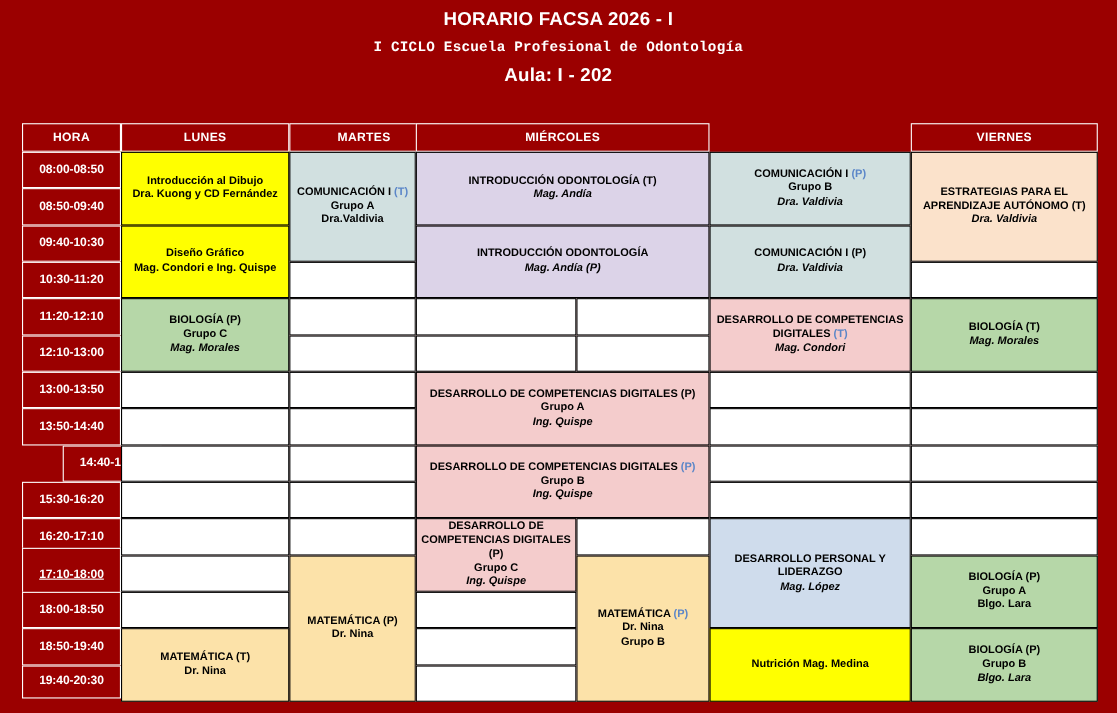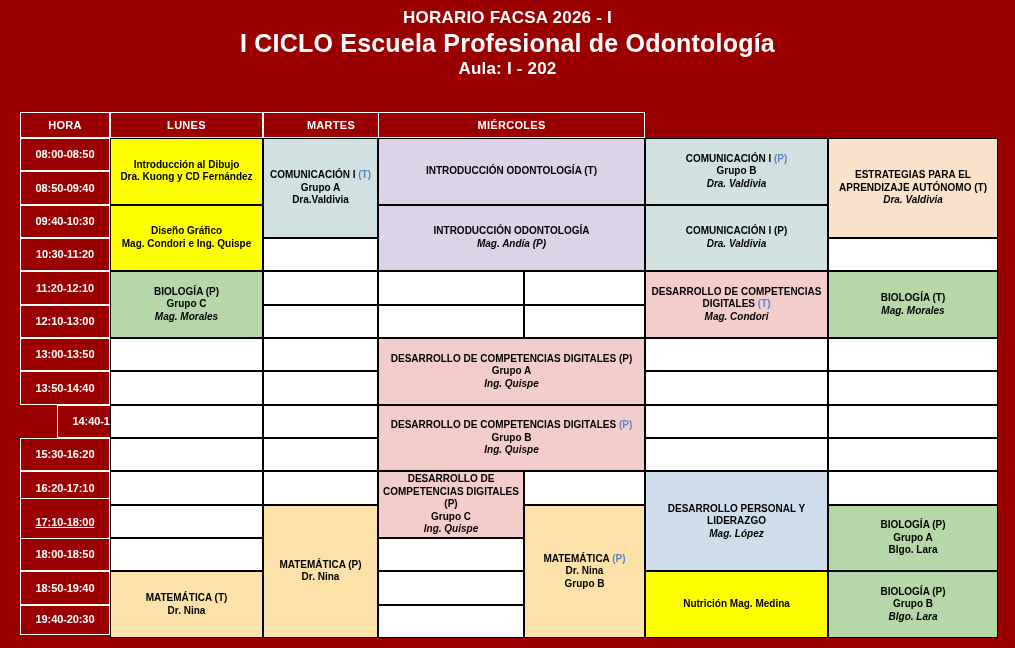--- a/index.html
+++ b/index.html
@@ -8,21 +8,21 @@
     background:#9B0000;
     font-family:"Liberation Sans",sans-serif;
     overflow:hidden;
   }
   #title{
     position:absolute;left:0;top:6px;width:1015px;
     text-align:center;color:#FFFFFF;
   }
   #title div{font-weight:bold;letter-spacing:.2px;}
   .t1{font-size:17px;line-height:24px;}
-  .t2{font-size:25px;line-height:26px;}
+  .t2{font-size:13px;line-height:26px;font-family:Liberation Mono, monospace;}
   .t3{font-size:17px;line-height:26px;}
 
   #grid{
     position:absolute;left:20px;top:112px;
     width:978px;height:526px;
   }
   .cell{
     position:absolute;
     box-sizing:border-box;
     border:1px solid #FFFFFF;
@@ -74,20 +74,23 @@
     </div>
     <div class="cell hd" style="left: 90px; width: 153px; top: 0px; height: 26px;">
       <span class="ln">LUNES</span>
     </div>
     <div class="cell hd" style="left: 243px; width: 136px; top: 0px; height: 26px;">
       <span class="ln">MARTES</span>
     </div>
     <div class="cell hd" style="left: 358px; width: 267px; top: 0px; height: 26px;">
       <span class="ln">MIÉRCOLES</span>
     </div>
+    <div class="cell hd" style="left: 808px; width: 170px; top: 0px; height: 26px;">
+      <span class="ln">VIERNES</span>
+    </div>
     <div class="cell hr" style="left: 0px; width: 90px; top: 26px; height: 33.3333px;">
       <span class="ln">08:00-08:50</span>
     </div>
     <div class="cell hr" style="left: 0px; width: 90px; top: 59.3333px; height: 33.3333px;">
       <span class="ln">08:50-09:40</span>
     </div>
     <div class="cell hr" style="left: 0px; width: 90px; top: 92.6667px; height: 33.3333px;">
       <span class="ln">09:40-10:30</span>
     </div>
     <div class="cell hr" style="left: 0px; width: 90px; top: 126px; height: 33.3333px;">
@@ -160,20 +163,21 @@
     </div>
     <div class="cell sub c-orange" style="left: 243px; width: 115px; top: 392.667px; height: 133.333px;">
       <div style="width: 100%;">
         <span class="ln b">MATEMÁTICA (P)</span>
         <span class="ln b">Dr. Nina</span>
       </div>
     </div>
     <div class="cell sub c-lav" style="left: 358px; width: 267px; top: 26px; height: 66.6667px;">
       <div style="width: 100%;">
         <span class="ln b">INTRODUCCIÓN ODONTOLOGÍA  (T)</span>
+        <span class="ln bi">Mag. Andía</span>
       </div>
     </div>
     <div class="cell sub c-lav" style="left: 358px; width: 267px; top: 92.6667px; height: 66.6667px;">
       <div style="width: 100%;">
         <span class="ln b">INTRODUCCIÓN ODONTOLOGÍA</span>
         <span class="ln bi">Mag. Andía (P)</span>
       </div>
     </div>
     <div class="cell sub c-pink" style="left: 358px; width: 267px; top: 226px; height: 66.6667px;">
       <div style="width: 100%;">

